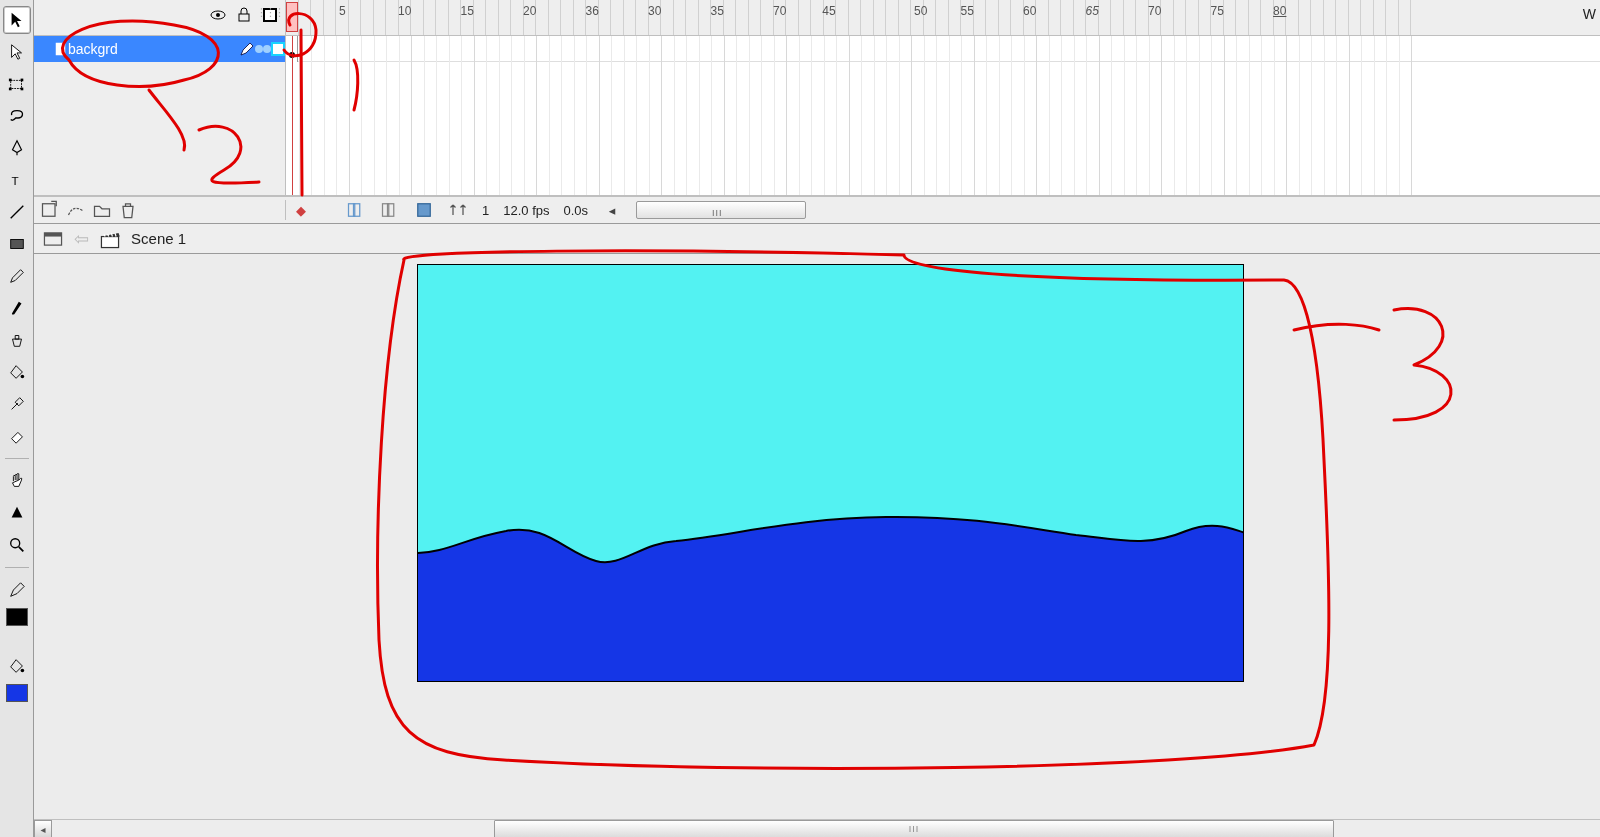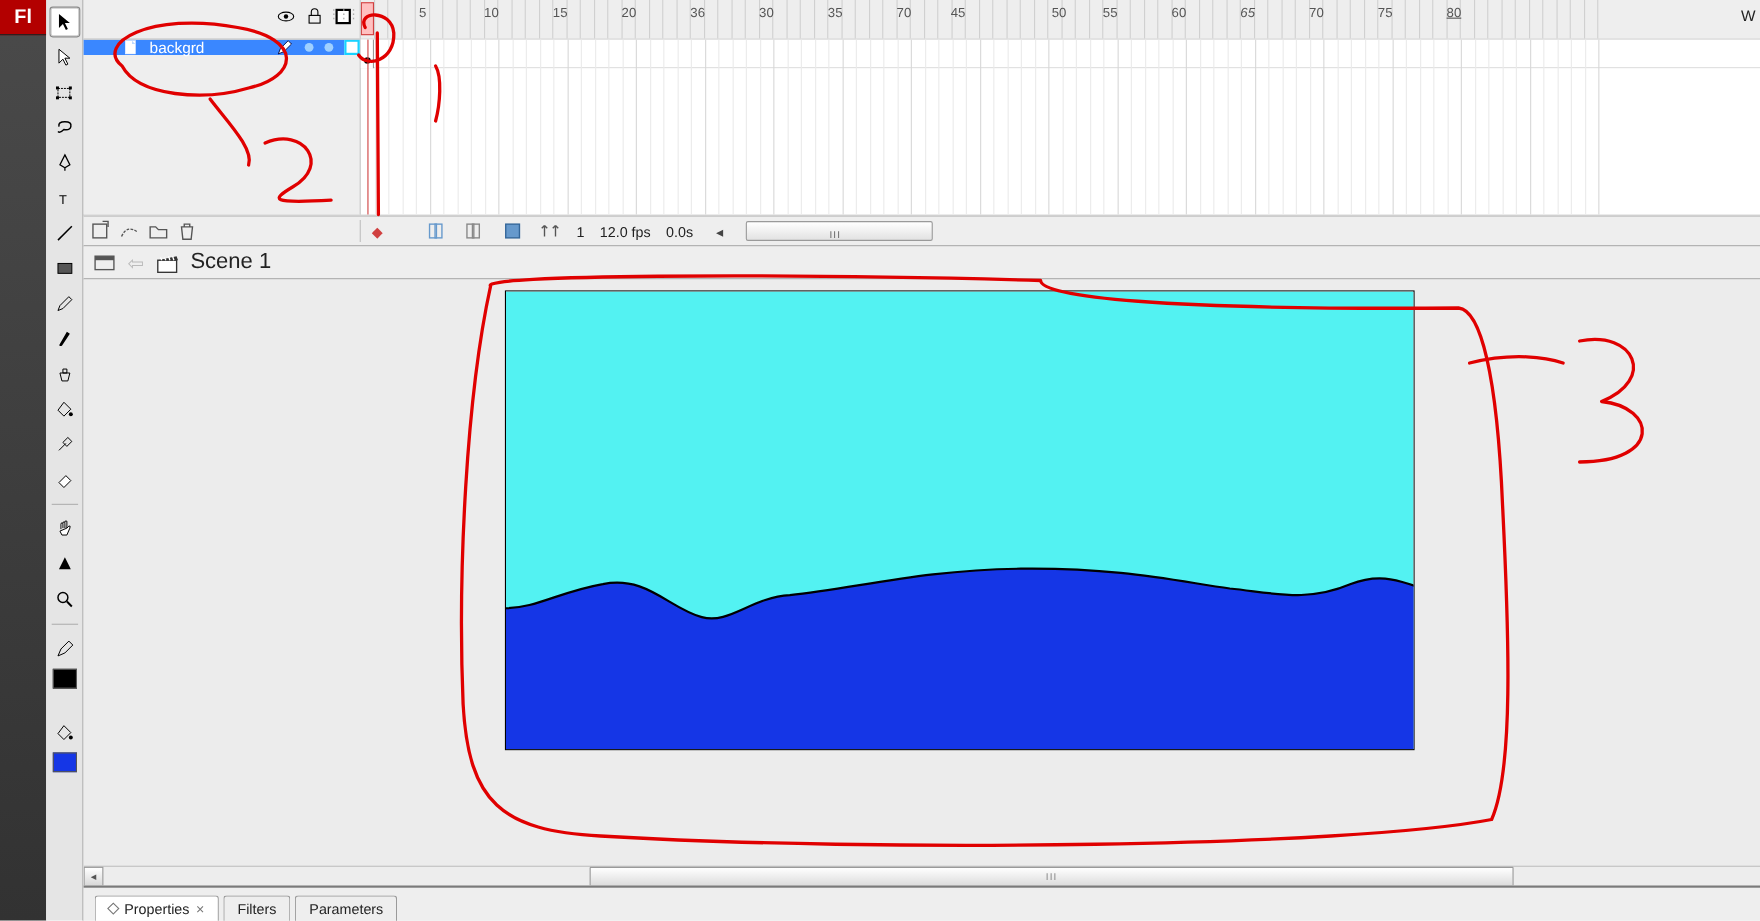--- a/index.html
+++ b/index.html
@@ -28,21 +28,21 @@
 .layer-head-icons { position:absolute; right:6px; top:6px; display:flex; gap:8px; align-items:center; }
 .hico { width:18px; height:18px; display:flex; align-items:center; justify-content:center; color:#222; }
 .ruler { flex:1; position:relative; overflow:hidden; background:#eeeeee; }
 .ruler-tick { position:absolute; top:0; height:36px; width:25px; border-right:1px solid #d0d0d0; }
 .ruler-num { position:absolute; top:4px; font-size:12px; color:#555; transform:translateX(-50%); }
 .playhead-top { position:absolute; top:2px; width:12px; height:30px; background:#ffc0c0; border:1px solid #d04040; transform:translateX(-6px); }
 
 
 .layers-area { height: 160px; display:flex; border-bottom:1px solid #bfbfbf; }
 .layers-col { width:252px; border-right:1px solid #bfbfbf; background:#eeeeee; }
-.layer-row { height:14px; background:#3a87ff; color:#fff; display:flex; align-items:center; padding-left:36px; gap:10px; }
+.layer-row { height:26px; background:#3a87ff; color:#fff; display:flex; align-items:center; padding-left:20px; }
 .layer-page-icon { width:14px; height:14px; }
 .layer-name { flex:1; color:#fff; font-size:14px; }
 .layer-pencil { width:16px; height:16px; }
 .layer-dot { width:8px; height:8px; border-radius:50%; background:#9fd0ff; }
 .layer-outline { width:14px; height:14px; border:2px solid #19d3ff; background:#fff; }
 .frames-col { flex:1; position:relative; background:#fff; }
 .frames-row { height:26px; border-bottom:1px solid #dedede; position:relative; }
 .frame-grid-line { position:absolute; top:0; bottom:0; width:1px; background:#eaeaea; }
 .frame1 { position:absolute; left:0; top:0; width:12px; height:26px; background:#fff; border-right:1px solid #999; }
 .frame1-dot { position:absolute; left:3px; top:16px; width:6px; height:6px; border-radius:50%; background:#000; }
@@ -55,21 +55,21 @@
 .tfoot-right { flex:1; display:flex; align-items:center; gap:14px; padding:0 10px; }
 .tfoot-val { color:#222; font-size:13px; }
 .tfoot-spacer { width:12px; }
 .mini-scroll { width:170px; height:18px; border:1px solid #9a9a9a; background:linear-gradient(#fff,#e2e2e2); position:relative; border-radius:2px; }
 .mini-scroll-thumb { position:absolute; left:75px; top:6px; font-size:9px; color:#666; letter-spacing:1px; }
 
 
 .scene-bar { height:30px; border-bottom:1px solid #9a9a9a; background:#eeeeee; display:flex; align-items:center; gap:10px; padding:0 8px; }
 .scene-btn { width:22px; height:22px; display:flex; align-items:center; justify-content:center; color:#444; }
 .scene-back { color:#bbb; font-size:18px; }
-.scene-name { font-size:20px; color:#222; }
+.scene-name { font-size:15px; color:#222; }
 
 
 .stage-wrap { flex:1; background:#ececec; position:relative; overflow:hidden; }
 .stage { position:absolute; background:#fff; border:1px solid #000; overflow:hidden; }
 .sky { position:absolute; inset:0; background:#53f2f2; }
 .sea { position:absolute; left:-2px; right:-2px; bottom:-2px; }
 
 
 .hscroll { position:absolute; left:0; right:0; bottom:0; height:18px; background:#ededed; border-top:1px solid #bfbfbf; }
 .hscroll-btn { position:absolute; top:0; width:18px; height:18px; background:linear-gradient(#fff,#d8d8d8); border:1px solid #9a9a9a; display:flex;align-items:center;justify-content:center; color:#555; font-size:10px;}
@@ -87,23 +87,20 @@
 .ann path, .ann circle, .ann line { stroke:#e00000; fill:none; stroke-width:3; stroke-linecap:round; stroke-linejoin:round; }
 
 .right-edge-label { position:absolute; right:4px; top:6px; font-size:14px; color:#222; }
 .gripper { position:absolute; left:222px; top:6px; color:#aaa; font-size:11px; letter-spacing:-2px;}
 </style>
 </head>
 <body>
 
 <div class="app">
 
-  <div class="app-strip">
-    <div class="app-logo">Fl</div>
-  </div>
 
   <div class="tools">
     <div class="tool sel">
         <svg viewBox="0 0 20 20">
           <path d="M4 2 L4 16 L8 12 L11 18 L13 17 L10 11 L15 11 Z" fill="#000"></path>
         </svg>
       </div>
     <div class="tool">
         <svg viewBox="0 0 20 20">
           <path d="M4 2 L4 16 L8 12 L11 18 L13 17 L10 11 L15 11 Z" fill="#fff" stroke="#000"></path>
@@ -549,25 +546,20 @@
           <path d="M0 40 C 30 40 50 25 90 18 C 130 10 150 40 180 48 C 205 55 225 30 260 28 C 320 22 380 5 470 4 C 560 3 610 15 660 22 C 700 26 730 35 770 18 C 800 6 820 18 830 20 L 830 170 L 0 170 Z" fill="#1536e6" stroke="#000" stroke-width="2"></path>
         </svg>
       </div>
 
       <div class="hscroll" style="bottom:0;">
         <div class="hscroll-btn" style="left:0">◂</div>
         <div class="hscroll-thumb" style="left:460px; width:840px;">III</div>
       </div>
     </div>
 
-    <div class="bottom-panel">
-      <div class="btab active"><span class="diamond"></span><span>Properties</span><span class="tab-x">×</span></div>
-      <div class="btab"><span>Filters</span></div>
-      <div class="btab"><span>Parameters</span></div>
-    </div>
 
     <svg class="ann" style="left:0;top:0;width:100%;height:100%;position:absolute;">
 
       <path d="M 35 60 C 10 40 60 10 140 25 C 200 35 195 70 150 80 C 110 92 50 88 35 60 Z"></path>
       <path d="M 256 25 C 248 10 280 8 282 30 C 283 55 258 62 250 50"></path>
 
       <line x1="267" y1="30" x2="268" y2="195"></line>
 
       <path d="M 320 60 C 326 70 324 95 320 110"></path>
 

